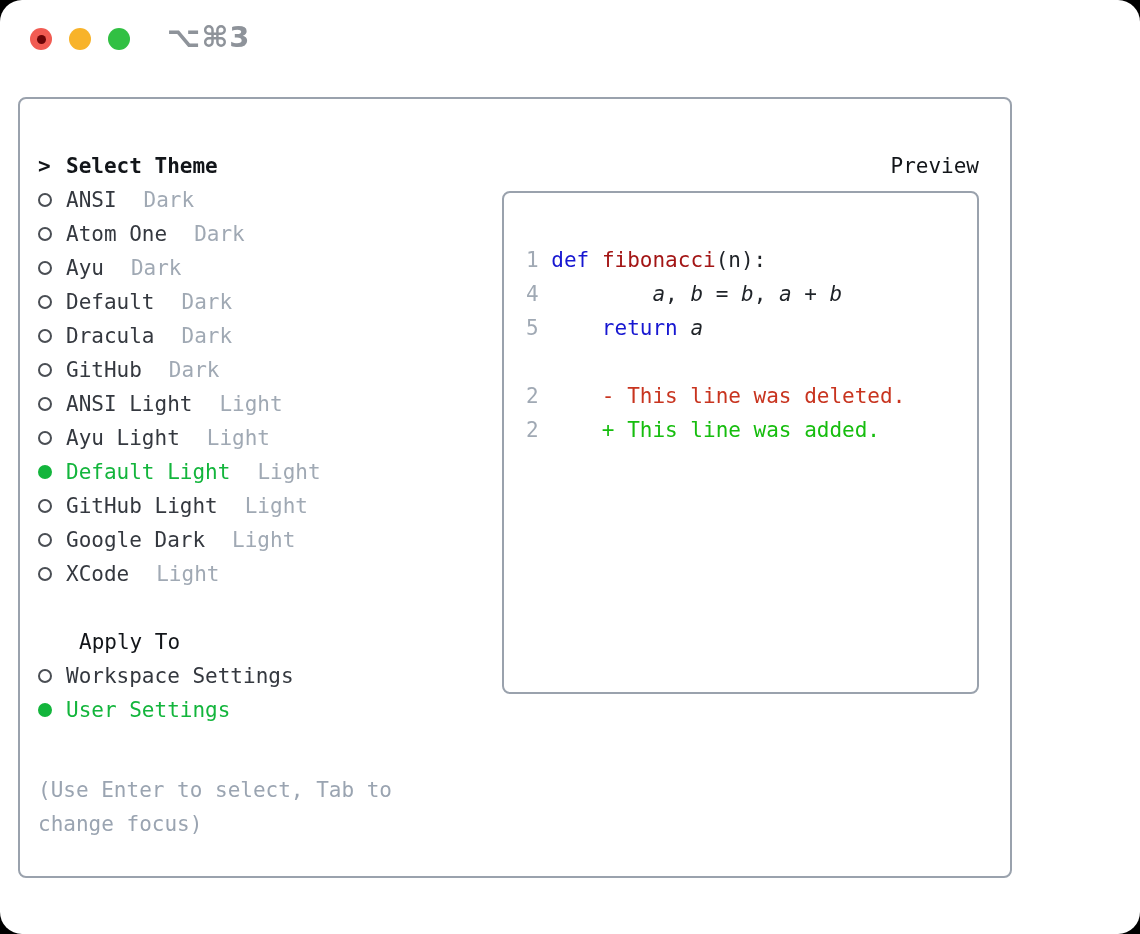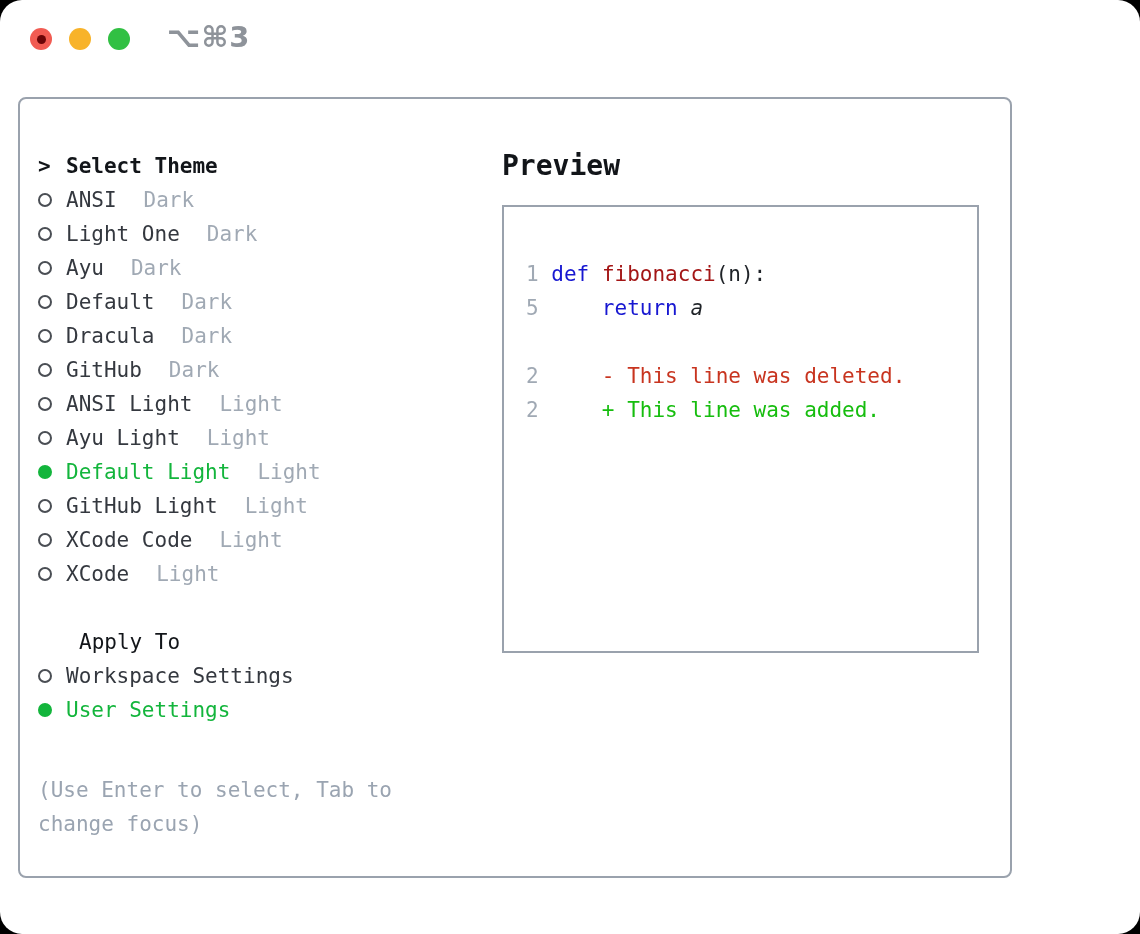--- a/index.html
+++ b/index.html
@@ -38,23 +38,23 @@
   .radio.sel{background:var(--c-sel);border-color:var(--c-sel);}
   .item-name{color:var(--c-text);}
   .row.sel .item-name{color:var(--c-sel);}
   .item-tag{color:var(--c-gray);margin-left:13px;}
   .apply{margin-top:34px;}
   .apply-header{height:34px;line-height:34px;margin-left:41px;color:var(--c-header);}
   .help{margin-top:46px;width:30ch;color:var(--c-help);white-space:pre-wrap;}
 
   
   .col-right{position:absolute;left:482px;top:50px;}
-  .preview-title{height:34px;line-height:34px;font-size:28px;font-weight:bold;color:var(--c-header);}
-  .preview-box{margin-top:22px;width:477px;height:448px;border:2px solid var(--c-border);
-               border-radius:0;background:#fff;overflow:hidden;}
+  .preview-title{height:34px;line-height:34px;font-size:21px;font-weight:normal;color:var(--c-header);text-align:right;}
+  .preview-box{margin-top:8px;width:477px;height:503px;border:2px solid var(--c-border);
+               border-radius:8px;background:#fff;overflow:hidden;}
   .code{padding:50px 10px 50px 22px;font-size:21px;line-height:34px;color:#1f2328;}
   .cl{min-height:34px;white-space:pre;}
   .ln{display:inline-block;width:1ch;text-align:right;margin-right:1ch;color:var(--c-gray);}
   .seg.kw{color:var(--c-kw);}
   .seg.fn{color:var(--c-fn);}
   .seg.var{font-style:italic;}
   .seg.ctx{color:var(--c-ctx);}
   .seg.del{color:var(--c-del);}
   .seg.add{color:var(--c-add);}
   .seg.plain{color:#1f2328;}
@@ -77,49 +77,50 @@
   <div class="panel">
 
     <div class="col-left">
       <div class="row">
         <span class="prompt">&gt;</span>
         <span class="hdr">Select Theme</span>
       </div>
 
       <div id="theme-list">
           <div class="row"><span class="radio"></span><span class="item-name">ANSI</span><span class="item-tag">Dark</span></div>
-          <div class="row"><span class="radio"></span><span class="item-name">Light One</span><span class="item-tag">Dark</span></div>
+          <div class="row"><span class="radio"></span><span class="item-name">Atom One</span><span class="item-tag">Dark</span></div>
           <div class="row"><span class="radio"></span><span class="item-name">Ayu</span><span class="item-tag">Dark</span></div>
           <div class="row"><span class="radio"></span><span class="item-name">Default</span><span class="item-tag">Dark</span></div>
           <div class="row"><span class="radio"></span><span class="item-name">Dracula</span><span class="item-tag">Dark</span></div>
           <div class="row"><span class="radio"></span><span class="item-name">GitHub</span><span class="item-tag">Dark</span></div>
           <div class="row"><span class="radio"></span><span class="item-name">ANSI Light</span><span class="item-tag">Light</span></div>
           <div class="row"><span class="radio"></span><span class="item-name">Ayu Light</span><span class="item-tag">Light</span></div>
           <div class="row sel"><span class="radio sel"></span><span class="item-name">Default Light</span><span class="item-tag">Light</span></div>
           <div class="row"><span class="radio"></span><span class="item-name">GitHub Light</span><span class="item-tag">Light</span></div>
-          <div class="row"><span class="radio"></span><span class="item-name">XCode Code</span><span class="item-tag">Light</span></div>
+          <div class="row"><span class="radio"></span><span class="item-name">Google Dark</span><span class="item-tag">Light</span></div>
           <div class="row"><span class="radio"></span><span class="item-name">XCode</span><span class="item-tag">Light</span></div>
         </div>
 
       <div class="apply">
         <div class="apply-header">Apply To</div>
         <div id="apply-list">
             <div class="row"><span class="radio"></span><span class="item-name">Workspace Settings</span></div>
             <div class="row sel"><span class="radio sel"></span><span class="item-name">User Settings</span></div>
           </div>
       </div>
 
       <div class="help">(Use Enter to select, Tab to change focus)</div>
     </div>
 
     <div class="col-right">
       <div class="preview-title">Preview</div>
       <div class="preview-box">
         <div class="code" id="code">
             <div class="cl"><span class="ln">1</span><span class="seg kw">def</span><span class="seg plain"> </span><span class="seg fn">fibonacci</span><span class="seg plain">(n):</span></div>
+            <div class="cl"><span class="ln">4</span><span class="seg plain">        </span><span class="seg var">a</span><span class="seg plain">, </span><span class="seg var">b</span><span class="seg plain"> = </span><span class="seg var">b</span><span class="seg plain">, </span><span class="seg var">a</span><span class="seg plain"> + </span><span class="seg var">b</span></div>
             <div class="cl"><span class="ln">5</span><span class="seg plain">    </span><span class="seg kw">return</span><span class="seg plain"> </span><span class="seg var">a</span></div>
             <div class="cl"><span class="ln"></span>&nbsp;</div>
             <div class="cl"><span class="ln">2</span><span class="seg del">    - This line was deleted.</span></div>
             <div class="cl"><span class="ln">2</span><span class="seg add">    + This line was added.</span></div>
           </div>
       </div>
     </div>
 
   </div>
 </div>

